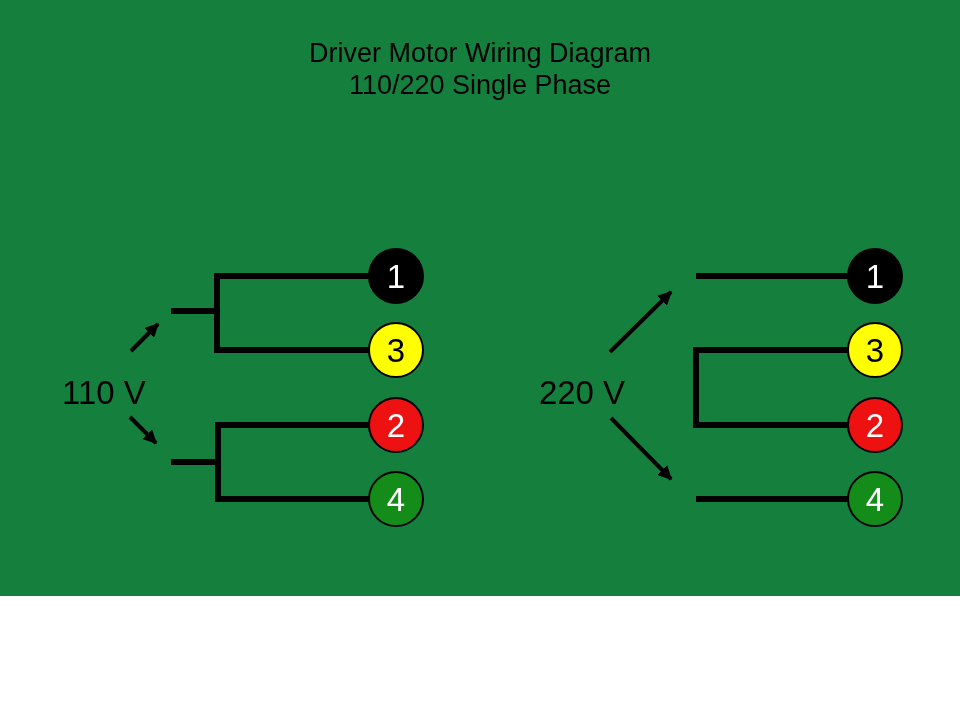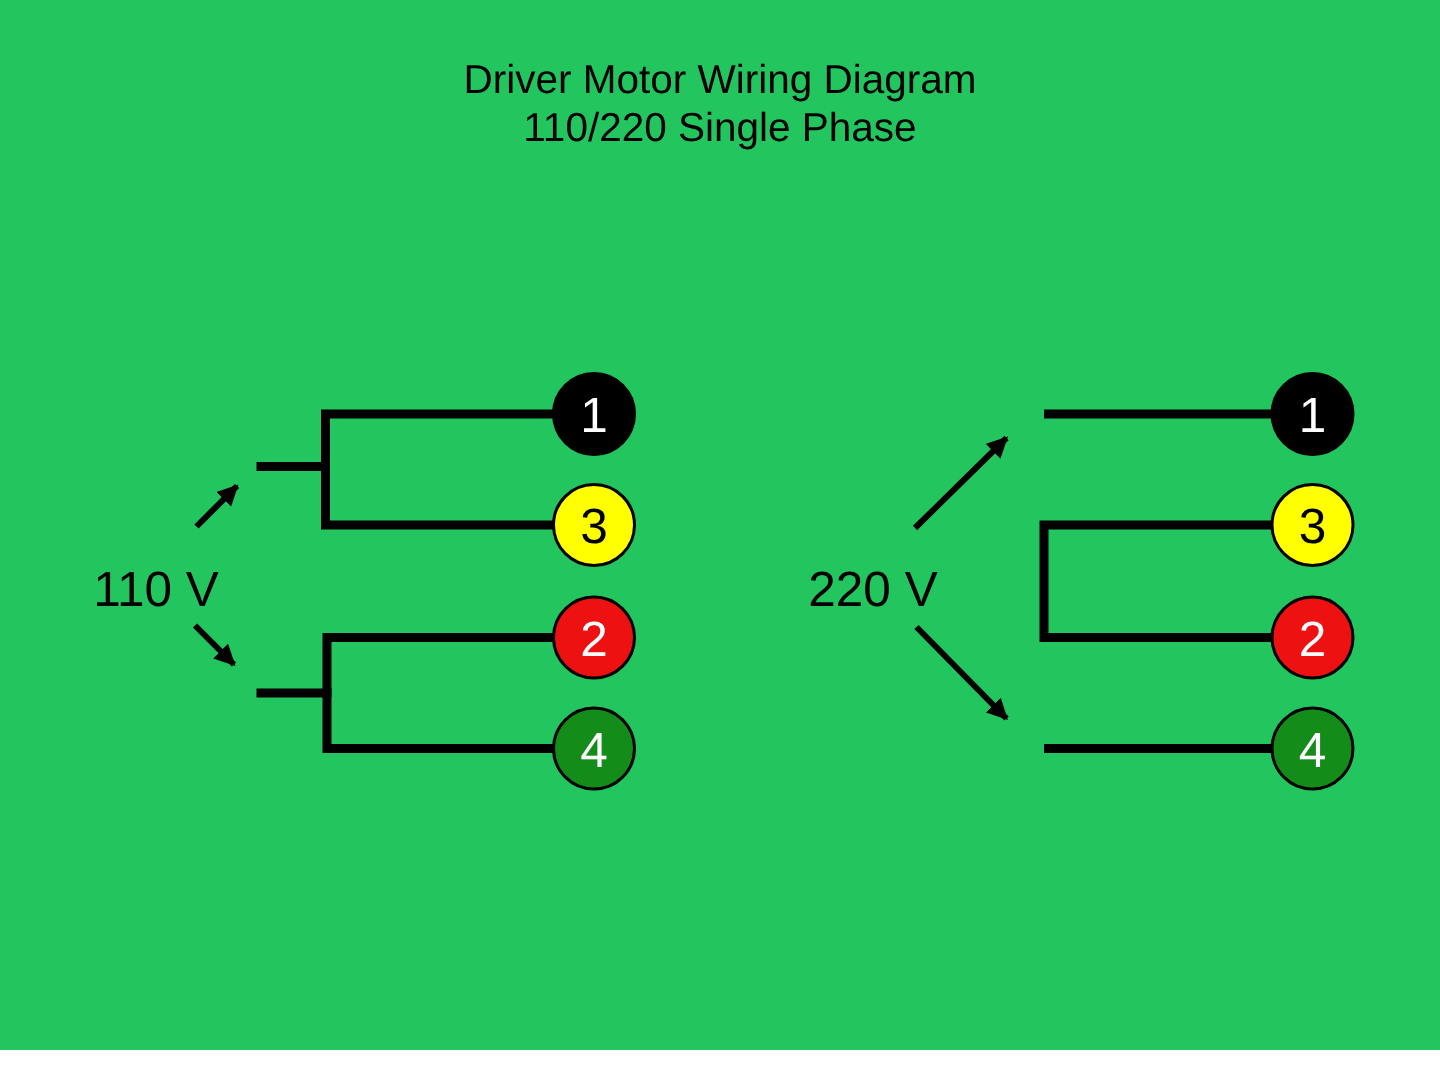--- a/index.html
+++ b/index.html
@@ -4,22 +4,22 @@
 <style>
   html, body {
     margin: 0;
     padding: 0;
     background: #ffffff;
     font-family: "Liberation Sans", sans-serif;
   }
   #slide {
     position: relative;
     width: 960px;
-    height: 700px;
-    background: #22c55e;
+    height: 596px;
+    background: #15803d;
     overflow: hidden;
   }
   #diagram-svg {
     position: absolute;
     left: 0;
     top: 0;
     width: 960px;
     height: 720px;
   }
   .title-text {

